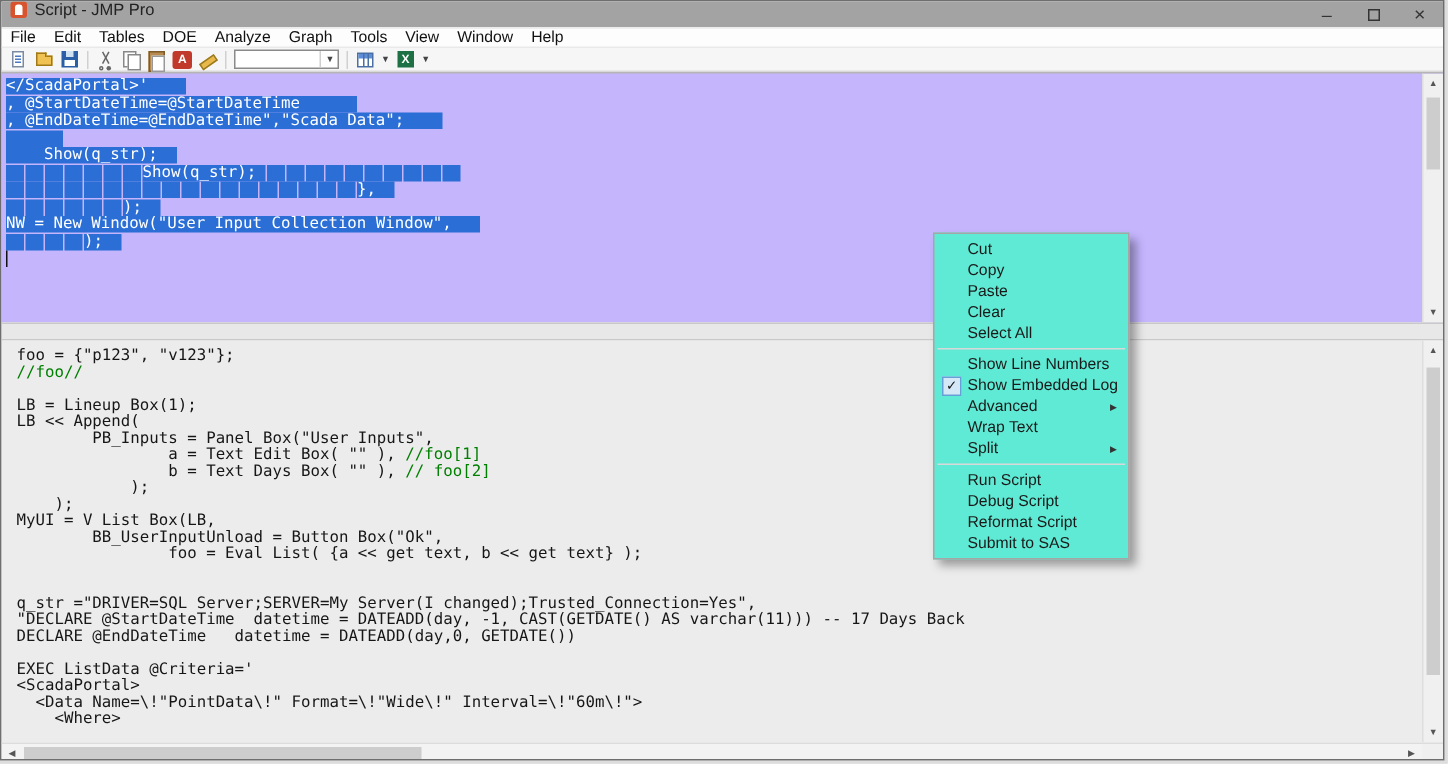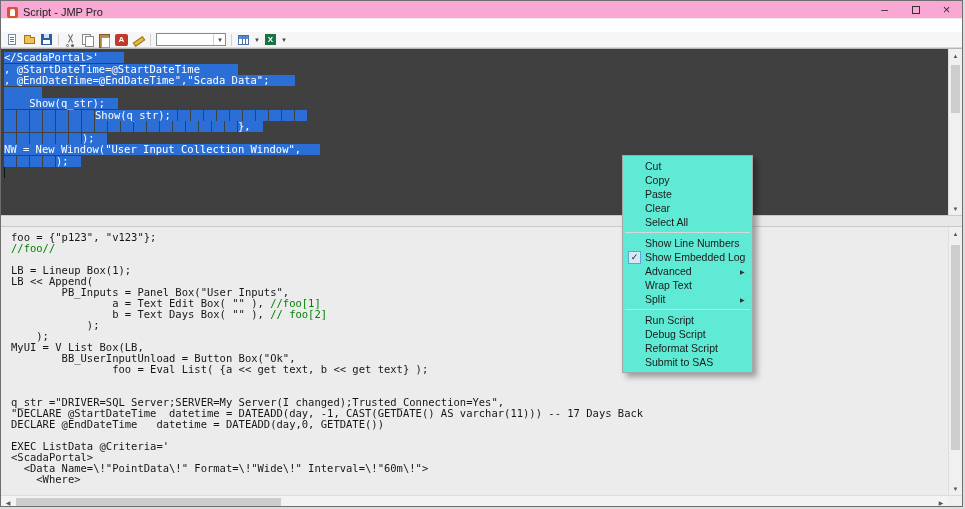--- a/index.html
+++ b/index.html
@@ -1,21 +1,21 @@
 <!DOCTYPE html>
 <html><head>
 <meta charset="utf-8">
 <style>
   * { box-sizing: border-box; margin: 0; padding: 0; }
   html,body { width: 965px; height: 509px; background:#ddd; }
   body { font-family: "Liberation Sans", sans-serif; }
   #window { position: relative; width: 963px; height: 507px; margin: 0; background:#fff; border:1px solid #6e6e6e; overflow:hidden; }
 
   
-  #titlebar { position:absolute; left:0; top:0; right:0; height:18px; background:#f9a8d4; display:flex; align-items:flex-end; border-bottom:1px solid #ececec; }
+  #titlebar { position:absolute; left:0; top:0; right:0; height:18px; background:#a3a3a3; display:flex; align-items:flex-start; border-bottom:1px solid #ececec; }
   #app-icon { width:11px; height:11px; margin:0 5px 0 6px; background:#d8542e; border-radius:2px; position:relative; }
   #app-icon::after { content:""; position:absolute; left:3px; top:2px; width:5px; height:7px; background:#fff; border-radius:2px 2px 0 0; }
   #win-title { font-size:11px; color:#222; }
   #win-btns { margin-left:auto; display:flex; height:100%; }
   .win-btn { width:31px; height:100%; display:flex; align-items:center; justify-content:center; color:#333; font-size:12px; }
   .win-btn .maxbox { width:8px; height:8px; border:1px solid #333; display:block; }
   .win-btn.close { font-size:13px; }
 
   
   #menubar { position:absolute; left:0; top:18px; right:0; height:13px; background:#fdfdfd; display:flex; align-items:center; border-bottom:1px solid #e9e9e9; }
@@ -46,21 +46,21 @@
   .ic-table::before { content:""; position:absolute; left:0; top:0; right:0; height:3px; background:#5b8dd9; }
   .ic-table::after { content:""; position:absolute; left:3px; top:0; bottom:0; width:1px; background:#4a6fa5; box-shadow:3px 0 0 #4a6fa5; }
   .ic-excel { position:absolute; left:2px; top:1px; width:11px; height:11px; background:#1e7145; color:#fff; font:bold 8px/11px "Liberation Sans",sans-serif; text-align:center; }
   .ic-excel::before { content:"X"; }
   #tables-combo { display:flex; align-items:center; height:13px; border:1px solid #8a8a8a; background:#fff; margin:0 2px; padding:0 2px 0 4px; }
   #tables-combo .cb-text { font-size:9.5px; color:#222; width:52px;margin-top:35px; }
   #tables-combo .cb-caret { font-size:6px; color:#444; padding-left:3px; border-left:1px solid #d0d0d0; height:100%; display:flex; align-items:center; }
   .tb-caret { font-size:6px; color:#444; margin:0 2px; }
 
   
-  #top-pane { position:absolute; left:0; top:47px; right:0; height:167px; background:#404040; border-top:1px solid #b5b5b5; overflow:hidden; }
+  #top-pane { position:absolute; left:0; top:47px; right:0; height:167px; background:#c4b5fd; border-top:1px solid #b5b5b5; overflow:hidden; }
   #editor-text { position:absolute; left:0; top:1px; right:15px; bottom:0; padding:2px 0 0 3px; font-family:"DejaVu Sans Mono", monospace; font-size:10.5px; overflow:hidden; }
   .ed-line { height:11.5px; line-height:11px; white-space:nowrap; }
   .sel { display:inline-block; vertical-align:top; background:#2b6fd6; color:#fff; white-space:pre; height:11px; line-height:11px; margin-right:1px; }
   .sel.tab { width:12px; }
   .caret { display:inline-block; width:1px; height:11px; background:#111; vertical-align:top; }
 
   #splitter { position:absolute; left:0; top:214px; right:0; height:12px; background:#e8e8e8; border-top:1px solid #c9c9c9; border-bottom:1px solid #c9c9c9; }
 
   #bottom-pane { position:absolute; left:0; top:226px; right:0; height:268px; background:#ececec; overflow:hidden; }
   #log-text { position:absolute; left:0; top:0; right:15px; bottom:0; padding:5px 0 0 10px; font-family:"DejaVu Sans Mono", monospace; font-size:10.5px; color:#161616; overflow:hidden; }
@@ -97,20 +97,32 @@
     <div id="win-title">Script - JMP Pro</div>
     <div id="win-btns">
       <div class="win-btn">–</div>
       <div class="win-btn">
           <span class="maxbox"></span>
         </div>
       <div class="win-btn close">×</div>
     </div>
   </div>
 
+  <div id="menubar">
+      <div class="mb-item">File</div>
+      <div class="mb-item">Edit</div>
+      <div class="mb-item">Tables</div>
+      <div class="mb-item">DOE</div>
+      <div class="mb-item">Analyze</div>
+      <div class="mb-item">Graph</div>
+      <div class="mb-item">Tools</div>
+      <div class="mb-item">View</div>
+      <div class="mb-item">Window</div>
+      <div class="mb-item">Help</div>
+    </div>
 
   <div id="toolbar">
     <div class="tb-btn">
         <span class="ic-page"></span>
       </div>
     <div class="tb-btn">
         <span class="ic-folder"></span>
       </div>
     <div class="tb-btn">
         <span class="ic-floppy"></span>

